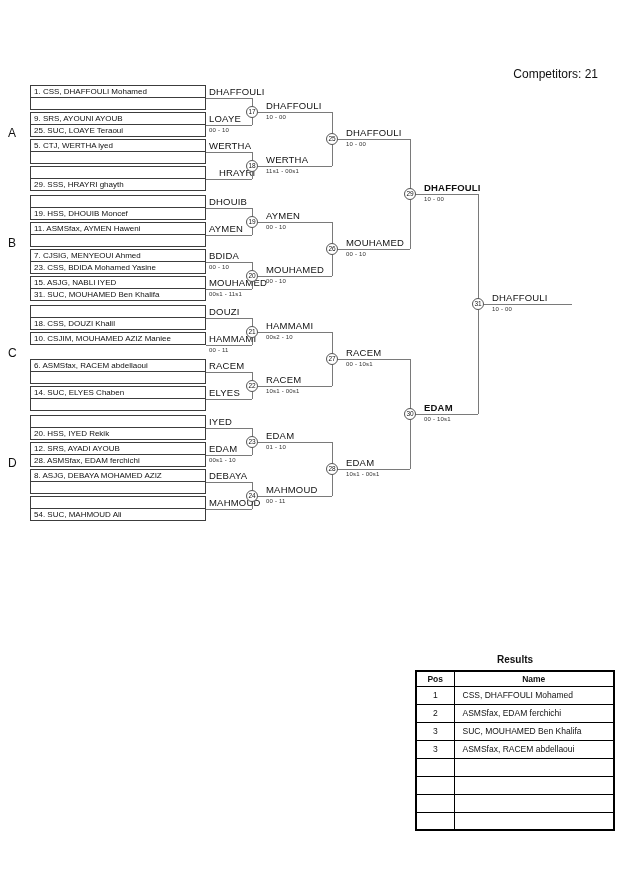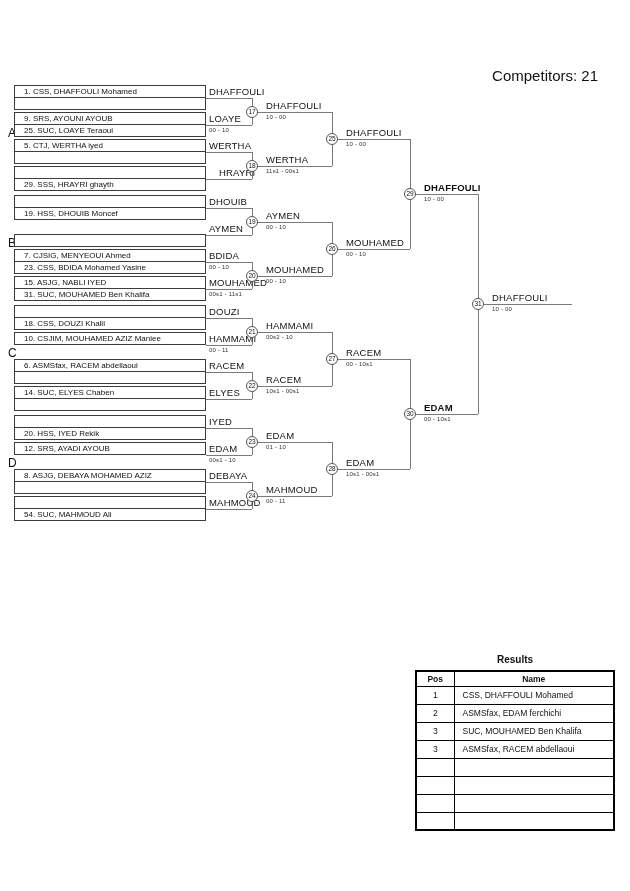--- a/index.html
+++ b/index.html
@@ -1,23 +1,23 @@
 <!DOCTYPE html>
 <html><head>
 <meta charset="utf-8">
 <style>
   html,body{margin:0;padding:0;background:#fff;}
   #page{position:relative;width:630px;height:891px;background:#fff;overflow:hidden;
         font-family:"Liberation Sans",sans-serif;color:#111;}
   .ttl{position:absolute;top:42px;left:0;width:630px;text-align:center;
        font-size:20px;font-weight:bold;white-space:pre;}
-  .comp{position:absolute;top:67px;right:32px;font-size:15px;}
+  .comp{position:absolute;top:67px;right:32px;font-size:12px;}
   .grp{position:absolute;left:8px;font-size:12px;}
-  .bx{position:absolute;left:14px;width:192px;height:13px;box-sizing:border-box;
-      border:1px solid #3c3c3c;font-size:8px;line-height:11px;padding-left:9px;
+  .bx{position:absolute;left:30px;width:176px;height:13px;box-sizing:border-box;
+      border:1px solid #3c3c3c;font-size:8px;line-height:11px;padding-left:3px;
       white-space:nowrap;overflow:hidden;background:#fff;}
   .hl{position:absolute;height:1px;background:#7a7a7a;}
   .vl{position:absolute;width:1px;background:#7a7a7a;}
   .nm{position:absolute;font-size:9.5px;white-space:nowrap;letter-spacing:.2px;}
   .sc{position:absolute;font-size:6px;color:#333;white-space:nowrap;letter-spacing:.2px;}
   .ci{position:absolute;width:12px;height:12px;border:1px solid #555;border-radius:50%;
       background:#fff;box-sizing:border-box;font-size:6.5px;line-height:10px;
       text-align:center;z-index:3;}
   .bold{font-weight:bold;}
   .res-ttl{position:absolute;left:415px;top:654px;width:200px;text-align:center;
@@ -45,35 +45,37 @@
   <div class="bx" style="top:85px">1. CSS, DHAFFOULI Mohamed</div>
   <div class="bx" style="top:97px"></div>
   <div class="bx" style="top:112px">9. SRS, AYOUNI AYOUB</div>
   <div class="bx" style="top:124px">25. SUC, LOAYE Teraoui</div>
   <div class="bx" style="top:139px">5. CTJ, WERTHA iyed</div>
   <div class="bx" style="top:151px"></div>
   <div class="bx" style="top:166px"></div>
   <div class="bx" style="top:178px">29. SSS, HRAYRI ghayth</div>
   <div class="bx" style="top:195px"></div>
   <div class="bx" style="top:207px">19. HSS, DHOUIB Moncef</div>
+  <div class="bx" style="top:222px">11. ASMSfax, AYMEN Haweni</div>
   <div class="bx" style="top:234px"></div>
   <div class="bx" style="top:249px">7. CJSIG, MENYEOUI Ahmed</div>
   <div class="bx" style="top:261px">23. CSS, BDIDA Mohamed Yasine</div>
   <div class="bx" style="top:276px">15. ASJG, NABLI IYED</div>
   <div class="bx" style="top:288px">31. SUC, MOUHAMED Ben Khalifa</div>
   <div class="bx" style="top:305px"></div>
   <div class="bx" style="top:317px">18. CSS, DOUZI Khalil</div>
   <div class="bx" style="top:332px">10. CSJIM, MOUHAMED AZIZ Maniee</div>
   <div class="bx" style="top:359px">6. ASMSfax, RACEM abdellaoui</div>
   <div class="bx" style="top:371px"></div>
   <div class="bx" style="top:386px">14. SUC, ELYES Chaben</div>
   <div class="bx" style="top:398px"></div>
   <div class="bx" style="top:415px"></div>
   <div class="bx" style="top:427px">20. HSS, IYED Rekik</div>
   <div class="bx" style="top:442px">12. SRS, AYADI AYOUB</div>
+  <div class="bx" style="top:454px">28. ASMSfax, EDAM ferchichi</div>
   <div class="bx" style="top:469px">8. ASJG, DEBAYA MOHAMED AZIZ</div>
   <div class="bx" style="top:481px"></div>
   <div class="bx" style="top:496px"></div>
   <div class="bx" style="top:508px">54. SUC, MAHMOUD Ali</div>
 
   <div class="hl" style="left:206px;width:46px;top:98px"></div>
   <div class="hl" style="left:206px;width:46px;top:125px"></div>
   <div class="hl" style="left:206px;width:46px;top:152px"></div>
   <div class="hl" style="left:206px;width:46px;top:179px"></div>
   <div class="hl" style="left:206px;width:46px;top:208px"></div>

